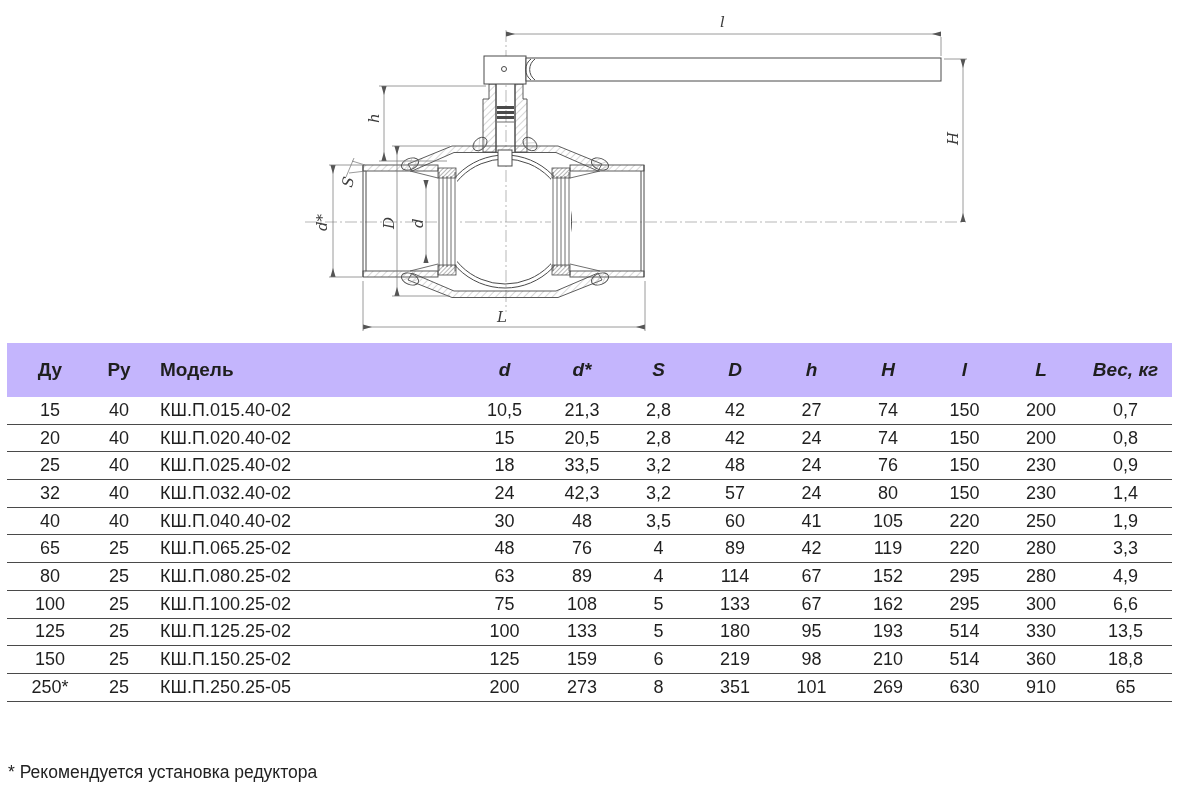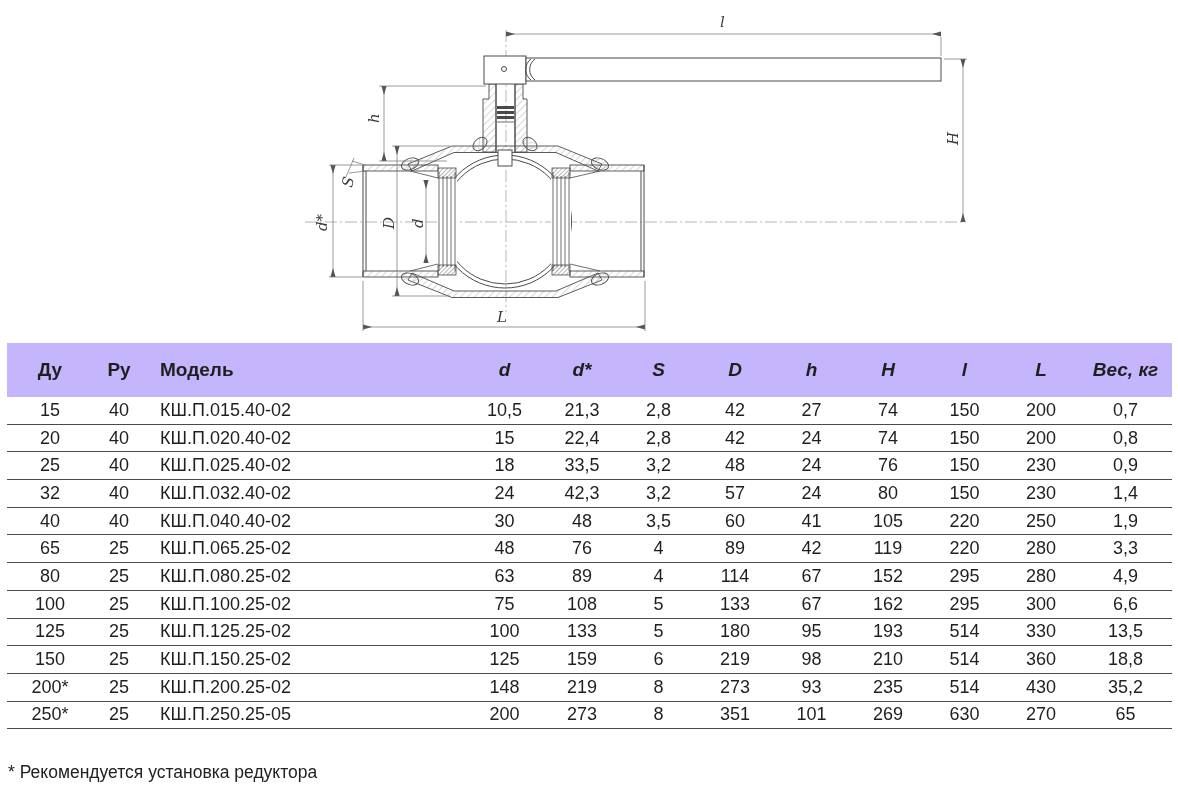--- a/index.html
+++ b/index.html
@@ -218,21 +218,21 @@
           <td style="border-bottom-color: rgb(74, 74, 74);">74</td>
           <td style="border-bottom-color: rgb(74, 74, 74);">150</td>
           <td style="border-bottom-color: rgb(74, 74, 74);">200</td>
           <td style="border-bottom-color: rgb(74, 74, 74);">0,7</td>
         </tr>
         <tr>
           <td style="border-bottom-color: rgb(74, 74, 74);">20</td>
           <td style="border-bottom-color: rgb(74, 74, 74);">40</td>
           <td class="left" style="border-bottom-color: rgb(74, 74, 74);">КШ.П.020.40-02</td>
           <td style="border-bottom-color: rgb(74, 74, 74);">15</td>
-          <td style="border-bottom-color: rgb(74, 74, 74);">22,4</td>
+          <td style="border-bottom-color: rgb(74, 74, 74);">20,5</td>
           <td style="border-bottom-color: rgb(74, 74, 74);">2,8</td>
           <td style="border-bottom-color: rgb(74, 74, 74);">42</td>
           <td style="border-bottom-color: rgb(74, 74, 74);">24</td>
           <td style="border-bottom-color: rgb(74, 74, 74);">74</td>
           <td style="border-bottom-color: rgb(74, 74, 74);">150</td>
           <td style="border-bottom-color: rgb(74, 74, 74);">200</td>
           <td style="border-bottom-color: rgb(74, 74, 74);">0,8</td>
         </tr>
         <tr>
           <td style="border-bottom-color: rgb(74, 74, 74);">25</td>
@@ -340,44 +340,30 @@
           <td style="border-bottom-color: rgb(74, 74, 74);">159</td>
           <td style="border-bottom-color: rgb(74, 74, 74);">6</td>
           <td style="border-bottom-color: rgb(74, 74, 74);">219</td>
           <td style="border-bottom-color: rgb(74, 74, 74);">98</td>
           <td style="border-bottom-color: rgb(74, 74, 74);">210</td>
           <td style="border-bottom-color: rgb(74, 74, 74);">514</td>
           <td style="border-bottom-color: rgb(74, 74, 74);">360</td>
           <td style="border-bottom-color: rgb(74, 74, 74);">18,8</td>
         </tr>
         <tr>
-          <td style="border-bottom-color: rgb(74, 74, 74);">200*</td>
-          <td style="border-bottom-color: rgb(74, 74, 74);">25</td>
-          <td class="left" style="border-bottom-color: rgb(74, 74, 74);">КШ.П.200.25-02</td>
-          <td style="border-bottom-color: rgb(74, 74, 74);">148</td>
-          <td style="border-bottom-color: rgb(74, 74, 74);">219</td>
-          <td style="border-bottom-color: rgb(74, 74, 74);">8</td>
-          <td style="border-bottom-color: rgb(74, 74, 74);">273</td>
-          <td style="border-bottom-color: rgb(74, 74, 74);">93</td>
-          <td style="border-bottom-color: rgb(74, 74, 74);">235</td>
-          <td style="border-bottom-color: rgb(74, 74, 74);">514</td>
-          <td style="border-bottom-color: rgb(74, 74, 74);">430</td>
-          <td style="border-bottom-color: rgb(74, 74, 74);">35,2</td>
-        </tr>
-        <tr>
           <td style="border-bottom-color: rgb(74, 74, 74);">250*</td>
           <td style="border-bottom-color: rgb(74, 74, 74);">25</td>
           <td class="left" style="border-bottom-color: rgb(74, 74, 74);">КШ.П.250.25-05</td>
           <td style="border-bottom-color: rgb(74, 74, 74);">200</td>
           <td style="border-bottom-color: rgb(74, 74, 74);">273</td>
           <td style="border-bottom-color: rgb(74, 74, 74);">8</td>
           <td style="border-bottom-color: rgb(74, 74, 74);">351</td>
           <td style="border-bottom-color: rgb(74, 74, 74);">101</td>
           <td style="border-bottom-color: rgb(74, 74, 74);">269</td>
           <td style="border-bottom-color: rgb(74, 74, 74);">630</td>
-          <td style="border-bottom-color: rgb(74, 74, 74);">270</td>
+          <td style="border-bottom-color: rgb(74, 74, 74);">910</td>
           <td style="border-bottom-color: rgb(74, 74, 74);">65</td>
         </tr>
       </tbody>
   </table>
 
   <div class="footnote">* Рекомендуется установка редуктора</div>
 </div>
 
 </body></html>

